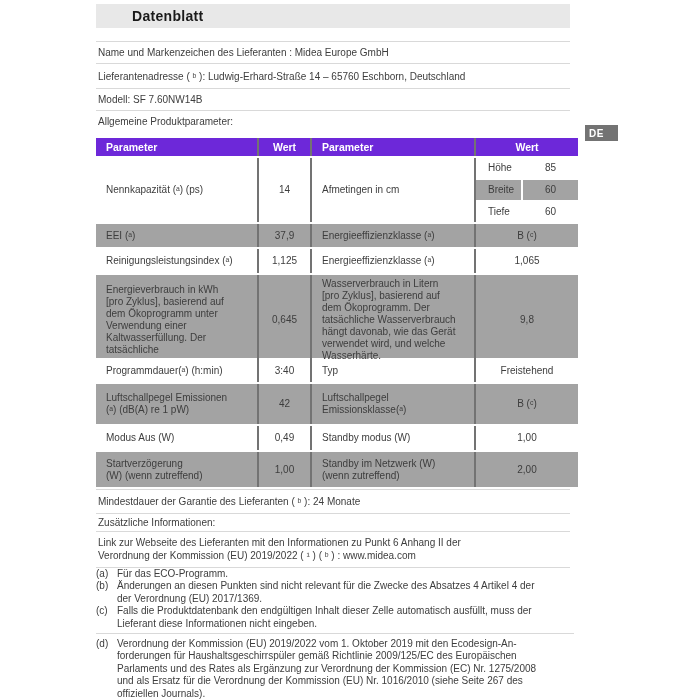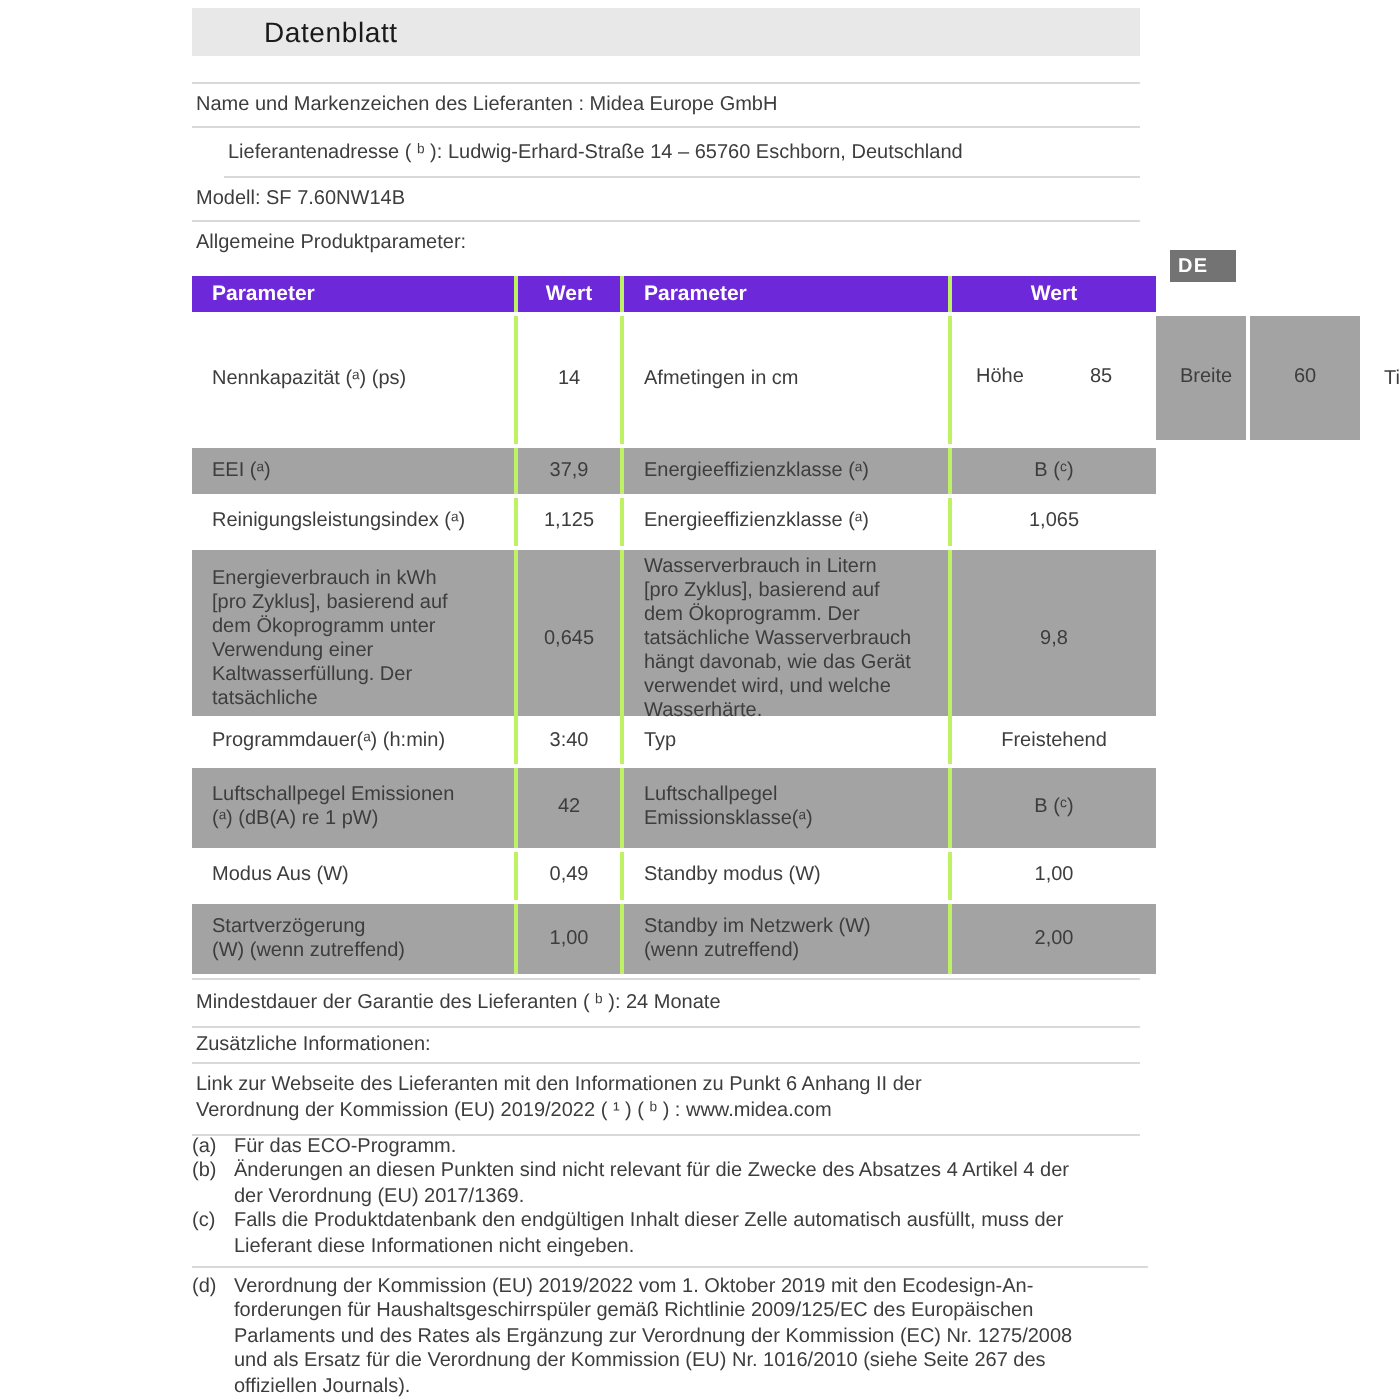--- a/index.html
+++ b/index.html
@@ -3,50 +3,50 @@
 <meta charset="utf-8">
 <style>
   html,body{margin:0;padding:0;}
   body{width:700px;height:700px;background:#ffffff;overflow:hidden;position:relative;
        font-family:"Liberation Sans","DejaVu Sans",sans-serif;color:#3d3d3d;}
   .abs{position:absolute;}
 
   
   .title-bar{left:96px;top:4px;width:474px;height:24px;background:#e8e8e8;
              display:flex;align-items:center;padding-left:8px;box-sizing:border-box;}
-  .title-bar span{font-size:14px;font-weight:normal;color:#1a1a1a;letter-spacing:.3px;padding-left:28px;}
+  .title-bar span{font-size:14px;font-weight:bold;color:#1a1a1a;letter-spacing:.3px;padding-left:28px;}
 
   
   .info-list{left:96px;top:41px;width:474px;border-top:1px solid #d9d9d9;font-size:10px;}
   .info-row{display:flex;align-items:center;border-bottom:1px solid #d9d9d9;padding-left:2px;box-sizing:border-box;}
-  .ir1{height:22px;} .ir2{height:25px;margin-left:16px;} .ir3{height:22px;}
+  .ir1{height:22px;} .ir2{height:25px;} .ir3{height:22px;}
   .ir4{height:21px;border-bottom:none;}
 
   
   .de-badge{left:585px;top:125px;width:33px;height:16px;background:#737373;color:#fff;
             font-size:10px;font-weight:bold;display:flex;align-items:center;padding-left:4px;
             letter-spacing:.6px;box-sizing:border-box;}
 
   
   .ptable{left:96px;top:138px;width:482px;font-size:10px;line-height:12px;}
   .trow{display:grid;grid-template-columns:161px 53px 164px 104px;border-bottom:2px solid #fff;box-sizing:border-box;}
   .trow:last-child{border-bottom:none;}
   .g{background:#a3a3a3;}
   .c{display:flex;align-items:center;box-sizing:border-box;}
-  .c2,.c3,.c4{border-left:2px solid #bef264;}
+  .c2,.c3,.c4{border-left:2px solid #737373;}
   .cl{justify-content:flex-start;text-align:left;padding:3px 6px 3px 10px;white-space:pre-line;}
   .cv{justify-content:center;text-align:center;white-space:pre-line;}
   .thead{background:#6d28d9;height:20px;}
   .thead .c{color:#ffffff;font-weight:bold;font-size:10.5px;}
   .rh1{height:66px;} .rh2{height:25px;} .rh3{height:26px;} .rh4{height:85px;}
   .rh5{height:24px;} .rh6{height:42px;} .rh7{height:26px;} .rh8{height:35px;}
 
   
   .cdims{padding:0;display:block;}
-  .dims{display:flex;flex-direction:row;width:100%;height:100%;}
+  .dims{display:flex;flex-direction:column;width:100%;height:100%;}
   .dim-row{display:grid;grid-template-columns:45px 57px;flex:1;border-bottom:2px solid #fff;box-sizing:border-box;}
   .dim-row:last-child{border-bottom:none;}
   .dl{display:flex;align-items:center;padding-left:12px;box-sizing:border-box;}
   .dv{display:flex;align-items:center;justify-content:center;border-left:2px solid #fff;box-sizing:border-box;}
 
   
   .footer-list{left:96px;top:489px;width:474px;border-top:1px solid #d9d9d9;font-size:10px;}
   .footer-row{border-bottom:1px solid #d9d9d9;display:flex;align-items:center;padding-left:2px;box-sizing:border-box;}
   .fr1{height:24px;} .fr2{height:18px;}
   .fr3{align-items:flex-start;padding:4px 0 5px 2px;line-height:13px;white-space:pre-line;}

